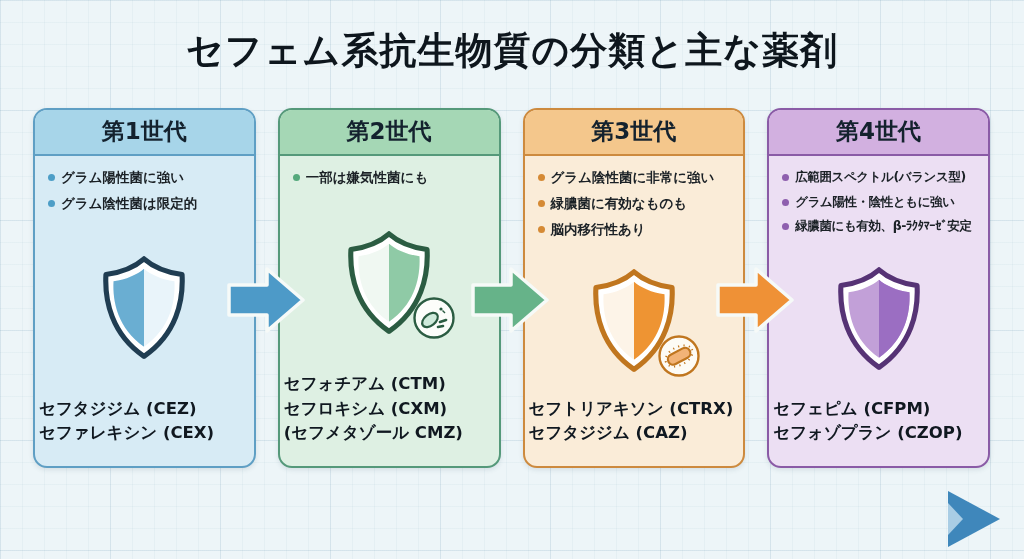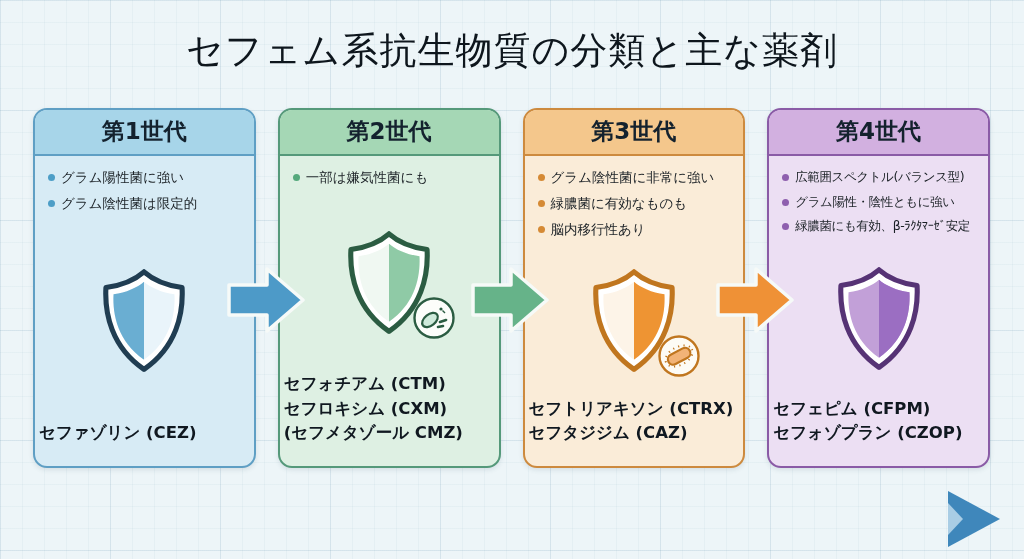--- a/index.html
+++ b/index.html
@@ -12,21 +12,21 @@
     background-image:
       linear-gradient(rgba(120,160,185,.14) 1px, transparent 1px),
       linear-gradient(90deg, rgba(120,160,185,.14) 1px, transparent 1px),
       linear-gradient(rgba(120,160,185,.07) 1px, transparent 1px),
       linear-gradient(90deg, rgba(120,160,185,.07) 1px, transparent 1px);
     background-size:110px 110px,110px 110px,22px 22px,22px 22px;
   }
 
   .title{
     position:absolute; top:26px; left:0; width:100%;
-    text-align:center; font-size:37px; font-weight:400; color:#0e161d;
+    text-align:center; font-size:37px; font-weight:700; color:#0e161d;
     letter-spacing:1px;
   }
 
   .cards{
     position:absolute; left:33px; top:108px; width:957px; height:360px;
     display:flex; gap:22px;
   }
   .card{
     flex:1; display:flex; flex-direction:column;
     background:var(--body-bg); border:2.5px solid var(--border);
@@ -35,21 +35,21 @@
   }
   .card-header{
     background:var(--header-bg); border-bottom:2px solid var(--border);
     text-align:center; padding:6px 0 7px; font-size:23px; font-weight:800;
     color:#14222e;
   }
   .bullets{ list-style:none; padding:12px 8px 0 13px; }
   .bullet{ display:flex; align-items:flex-start; margin-bottom:7px; }
   .dot{ width:7px; height:7px; border-radius:50%; background:var(--accent);
         margin:6px 6px 0 0; flex:none; }
-  .bullet-text{ font-size:13.5px; font-weight:400; color:#1b2126;
+  .bullet-text{ font-size:13.5px; font-weight:700; color:#1b2126;
                 line-height:1.4; white-space:nowrap; }
   .card:nth-child(4) .bullet-text{ font-size:12.5px; letter-spacing:-.4px; }
 
   .shield-wrap{ flex:1; display:flex; align-items:center; justify-content:center;
                 position:relative; }
   .shield-box{ position:relative; width:104px; height:104px; }
   .shield-box > svg.shield{ width:96px; height:104px; display:block; margin:0 auto; }
   .badge{ position:absolute; right:-16px; bottom:-6px; width:46px; height:46px; }
 
   .drugs{ padding:0 4px 20px; }
@@ -102,21 +102,22 @@
               <clipPath id="clip1">
                   <path d="M50 3 C41 11 26 17.5 9 20 C7.5 48 15 84 50 108 C85 84 92.5 48 91 20 C74 17.5 59 11 50 3 Z"></path>
                 </clipPath>
               <path d="M50 3 C41 11 26 17.5 9 20 C7.5 48 15 84 50 108 C85 84 92.5 48 91 20 C74 17.5 59 11 50 3 Z" fill="var(--shield-light)"></path>
               <rect x="0" y="0" width="50" height="112" fill="var(--shield-fill)" clip-path="url(#clip1)"></rect>
             </g>
           </svg>
         </div>
       </div>
       <div class="drugs">
-        <div class="drug-line">セファゾリン (CEZ)</div>
+        <div class="drug-line">セフタジジム (CEZ)</div>
+        <div class="drug-line">セファレキシン (CEX)</div>
       </div>
     </section>
 
     <section class="card" style="--border: #55997a; --header-bg: #a5d7b5; --body-bg: #def0e3; --accent: #55a97c; --shield-outline: #2b5c42; --shield-fill: #8fcaa6; --shield-light: #f0f8f2;">
       <header class="card-header">第2世代</header>
       <ul class="bullets">
         <li class="bullet">
           <span class="dot"></span>
           <span class="bullet-text">一部は嫌気性菌にも</span>
         </li>

